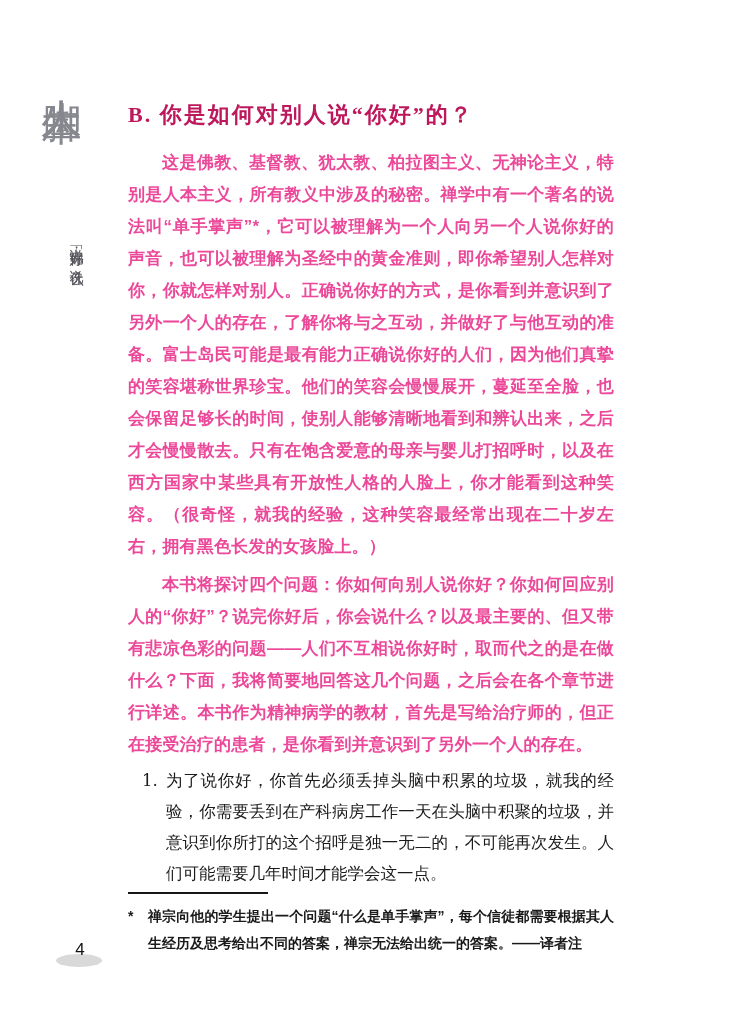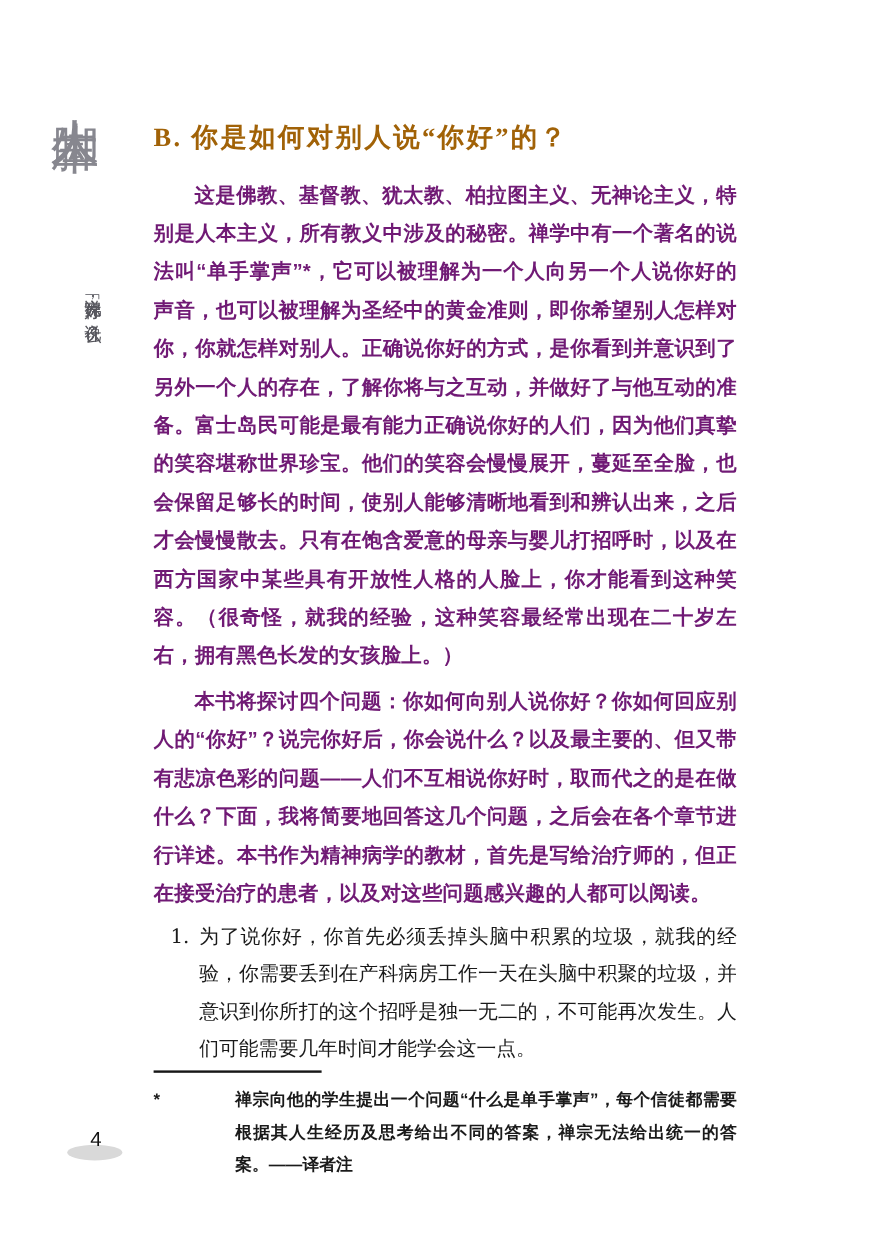--- a/index.html
+++ b/index.html
@@ -35,31 +35,31 @@
   .content {
     position: absolute; left: 128px; top: 100px;
     width: 486px; height: 790px;
     overflow: hidden;
   }
   .heading {
     margin: 0 0 17px 0;
     font-family: "Liberation Serif", serif;
     font-size: 22px; font-weight: bold;
     letter-spacing: 2px;
-    color: #a16207;
+    color: #be185d;
     white-space: nowrap;
   }
   .para {
     margin: 0;
     font-size: 17px; line-height: 32px;
     font-weight: 600;
     letter-spacing: 0.2px;
     text-align: justify;
     text-indent: 2em;
-    color: #701a75;
+    color: #ec4899;
   }
   .para + .para { margin-top: 6px; }
 
   .book-list { margin: 4px 0 0 0; padding: 0; list-style: none; }
   .list-item {
     display: flex;
     padding-left: 14px;
     font-family: "DejaVu Serif", serif;
     font-size: 16.5px; line-height: 31px;
     color: #1a1a1a;
@@ -69,21 +69,21 @@
 
   
   .footnote-block { position: absolute; left: 128px; top: 892px; width: 486px; }
   .footnote-divider {
     width: 140px; height: 0;
     border-top: 2px solid #161616;
     margin-bottom: 9px;
   }
   .footnote { display: flex; font-size: 14px; line-height: 27px; color: #1a1a1a; font-weight: 600; }
   .footnote-marker { flex: 0 0 20px; font-weight: bold; }
-  .footnote-text { flex: 1; text-align: justify; margin-left: 48px; }
+  .footnote-text { flex: 1; text-align: justify; }
 
   
   .page-number-wrap { position: absolute; left: 56px; top: 940px; width: 48px; height: 30px; }
   .page-number-ellipse {
     position: absolute; left: 0; top: 14px;
     width: 46px; height: 13px;
     background: #d9d9d9; border-radius: 50%;
   }
   .page-number {
     position: absolute; left: 0; top: 0; width: 100%;
@@ -99,21 +99,21 @@
   <div class="calli-title">人生脚本</div>
 
   <div class="calli-subtitle">说完「你好」，说什么？</div>
 
   <main class="content">
 
     <h2 class="heading">B. 你是如何对别人说“你好”的？</h2>
 
     <p class="para">这是佛教、基督教、犹太教、柏拉图主义、无神论主义，特别是人本主义，所有教义中涉及的秘密。禅学中有一个著名的说法叫“单手掌声”*，它可以被理解为一个人向另一个人说你好的声音，也可以被理解为圣经中的黄金准则，即你希望别人怎样对你，你就怎样对别人。正确说你好的方式，是你看到并意识到了另外一个人的存在，了解你将与之互动，并做好了与他互动的准备。富士岛民可能是最有能力正确说你好的人们，因为他们真挚的笑容堪称世界珍宝。他们的笑容会慢慢展开，蔓延至全脸，也会保留足够长的时间，使别人能够清晰地看到和辨认出来，之后才会慢慢散去。只有在饱含爱意的母亲与婴儿打招呼时，以及在西方国家中某些具有开放性人格的人脸上，你才能看到这种笑容。（很奇怪，就我的经验，这种笑容最经常出现在二十岁左右，拥有黑色长发的女孩脸上。）</p>
 
-    <p class="para">本书将探讨四个问题：你如何向别人说你好？你如何回应别人的“你好”？说完你好后，你会说什么？以及最主要的、但又带有悲凉色彩的问题——人们不互相说你好时，取而代之的是在做什么？下面，我将简要地回答这几个问题，之后会在各个章节进行详述。本书作为精神病学的教材，首先是写给治疗师的，但正在接受治疗的患者，以及对这些问题感兴趣的人都可以阅读。</p>
+    <p class="para">本书将探讨四个问题：你如何向别人说你好？你如何回应别人的“你好”？说完你好后，你会说什么？以及最主要的、但又带有悲凉色彩的问题——人们不互相说你好时，取而代之的是在做什么？下面，我将简要地回答这几个问题，之后会在各个章节进行详述。本书作为精神病学的教材，首先是写给治疗师的，但正在接受治疗的患者，是你看到并意识到了另外一个人的存在。</p>
 
     <ol class="book-list">
       <li class="list-item">
         <span class="list-marker">1.</span>
         <span class="list-text">为了说你好，你首先必须丢掉头脑中积累的垃圾，就我的经验，你需要丢到在产科病房工作一天在头脑中积聚的垃圾，并意识到你所打的这个招呼是独一无二的，不可能再次发生。人们可能需要几年时间才能学会这一点。</span>
       </li>
       <li class="list-item">
         <span class="list-marker">2.</span>
         <span class="list-text">为了回应别人的你好，你也需要丢掉头脑中的垃圾，看到有一个</span>
       </li>

